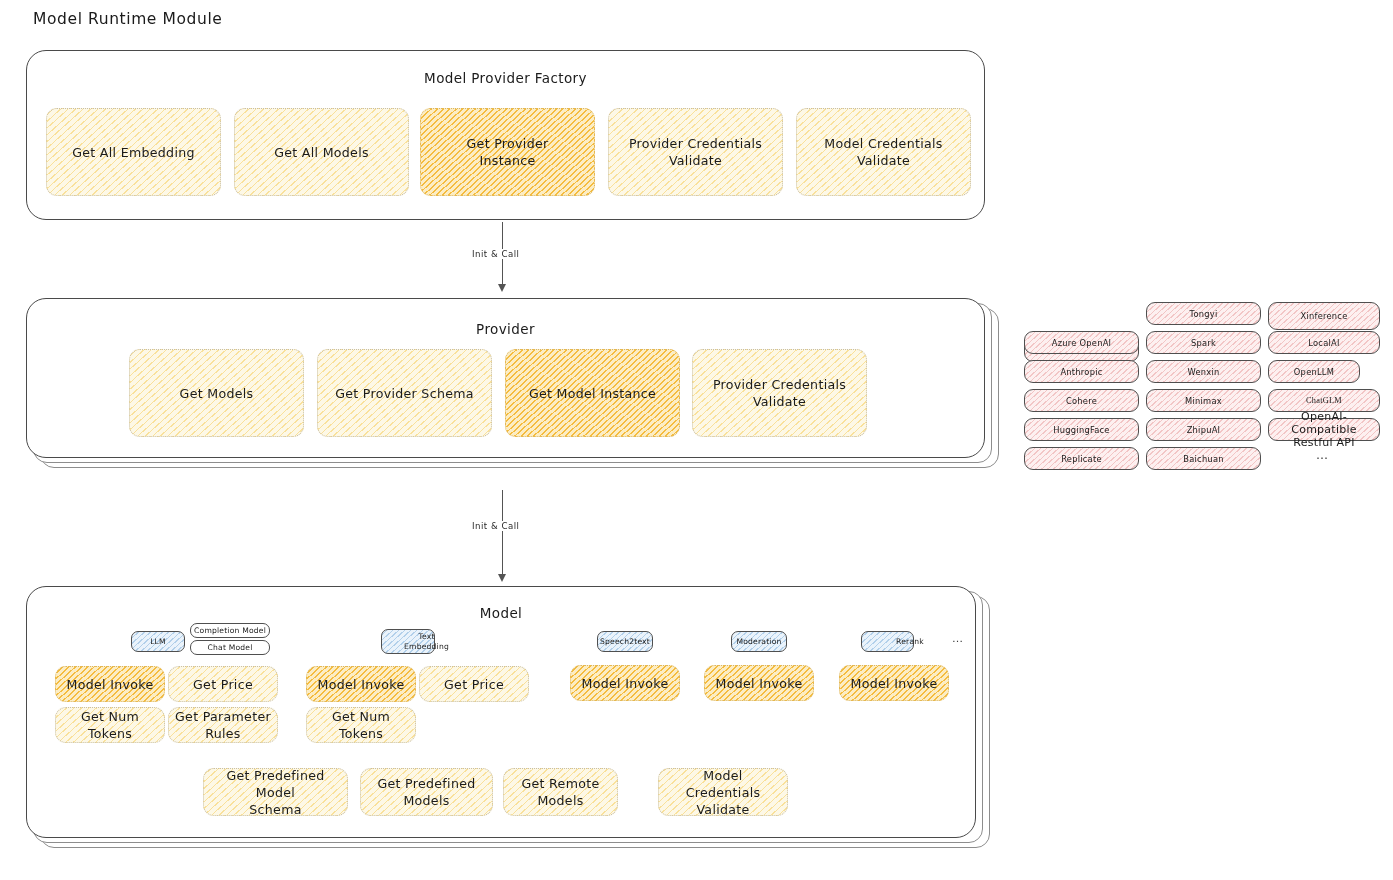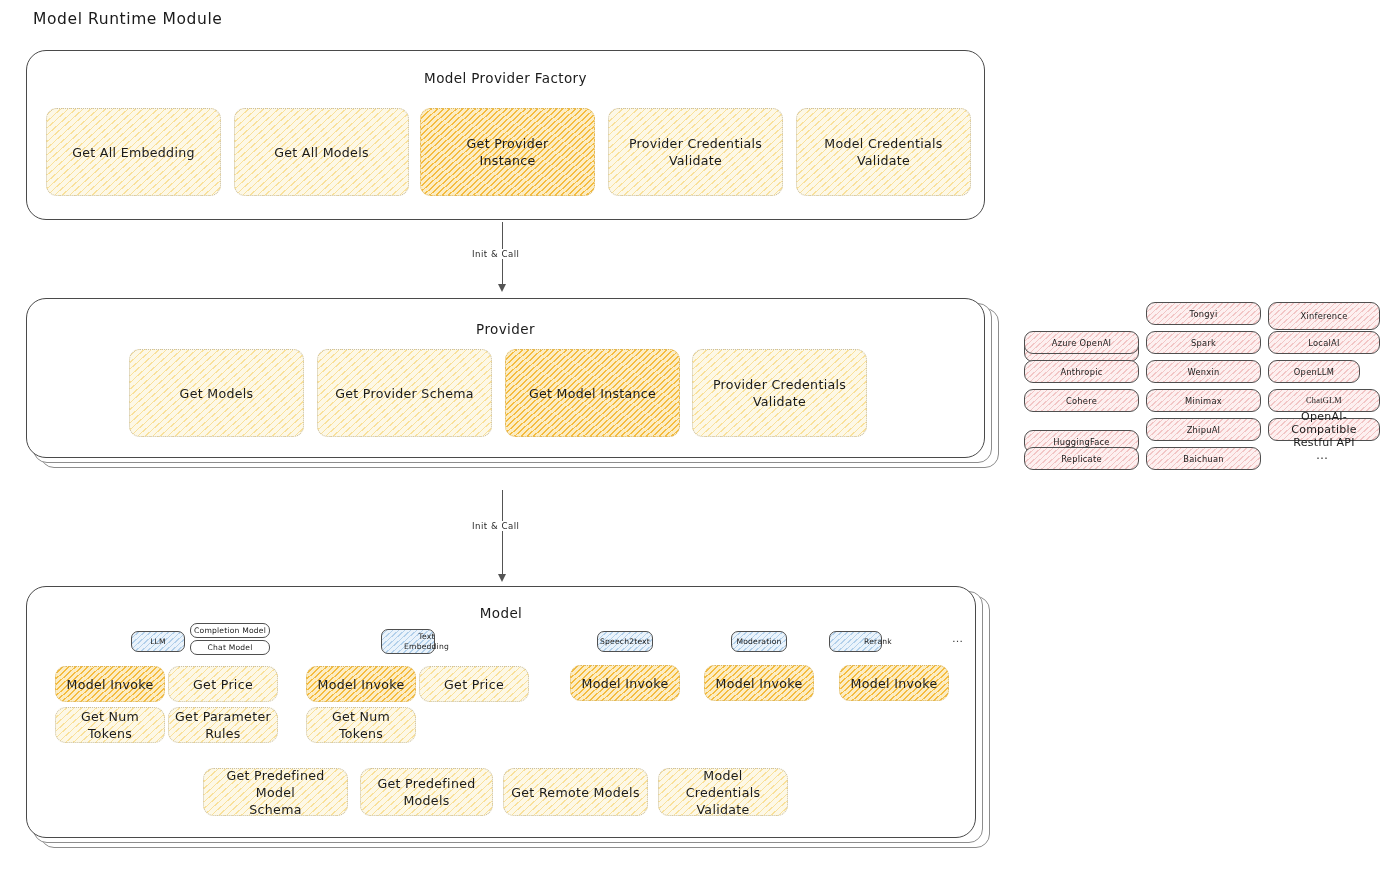--- a/index.html
+++ b/index.html
@@ -133,21 +133,21 @@
   <div class="node" style="left:665px;top:50px;width:175px;height:88px;white-space:pre-line;">Provider Credentials
 Validate</div>
 </div>
 
 <div class="abs" style="left:1024px;top:300px;width:356px;height:172px;">
 
   <div class="pill" style="left:0;top:2px;width:115px;height:28px;margin-top:32px;">OpenAI</div>
   <div class="pill" style="left:0;top:31px;width:115px;height:23px;">Azure OpenAI</div>
   <div class="pill" style="left:0;top:60px;width:115px;height:23px;">Anthropic</div>
   <div class="pill" style="left:0;top:89px;width:115px;height:23px;">Cohere</div>
-  <div class="pill" style="left:0;top:118px;width:115px;height:23px;margin-top:12px;">HuggingFace</div>
+  <div class="pill" style="left:0;top:118px;width:115px;height:23px;">HuggingFace</div>
   <div class="pill" style="left:0;top:147px;width:115px;height:23px;">Replicate</div>
 
   <div class="pill" style="left:122px;top:2px;width:115px;height:23px;">Tongyi</div>
   <div class="pill" style="left:122px;top:31px;width:115px;height:23px;">Spark</div>
   <div class="pill" style="left:122px;top:60px;width:115px;height:23px;">Wenxin</div>
   <div class="pill" style="left:122px;top:89px;width:115px;height:23px;">Minimax</div>
   <div class="pill" style="left:122px;top:118px;width:115px;height:23px;">ZhipuAI</div>
   <div class="pill" style="left:122px;top:147px;width:115px;height:23px;">Baichuan</div>
 
   <div class="pill" style="left:244px;top:2px;width:112px;height:28px;">Xinference</div>
@@ -186,25 +186,25 @@
   <div class="node strong" style="left:279px;top:79px;width:110px;height:36px;">Model Invoke</div>
   <div class="node" style="left:392px;top:79px;width:110px;height:36px;">Get Price</div>
   <div class="node" style="left:279px;top:120px;width:110px;height:36px;">Get Num Tokens</div>
 
   <div class="badge" style="left:570px;top:44px;width:56px;height:21px;">Speech2text</div>
   <div class="node strong" style="left:543px;top:78px;width:110px;height:36px;">Model Invoke</div>
 
   <div class="badge" style="left:704px;top:44px;width:56px;height:21px;">Moderation</div>
   <div class="node strong" style="left:677px;top:78px;width:110px;height:36px;">Model Invoke</div>
 
-  <div class="badge" style="left:802px;top:44px;width:40px;height:21px;padding-left:48px;">Rerank</div>
+  <div class="badge" style="left:834px;top:44px;width:40px;height:21px;padding-left:48px;">Rerank</div>
   <div class="node strong" style="left:812px;top:78px;width:110px;height:36px;">Model Invoke</div>
 
   <div class="ellipsis" style="left:925px;top:45px;font-size:11px;">…</div>
 
   <div class="node" style="left:176px;top:181px;width:145px;height:48px;white-space:pre-line;">Get Predefined Model
 Schema</div>
   <div class="node" style="left:333px;top:181px;width:133px;height:48px;white-space:pre-line;">Get Predefined
 Models</div>
-  <div class="node" style="left:476px;top:181px;width:145px;height:48px;">Get Remote Models</div>
+  <div class="node" style="left:476px;top:181px;width:115px;height:48px;">Get Remote Models</div>
   <div class="node" style="left:631px;top:181px;width:130px;height:48px;white-space:pre-line;">Model Credentials
 Validate</div>
 </div>
 
 </body></html>

